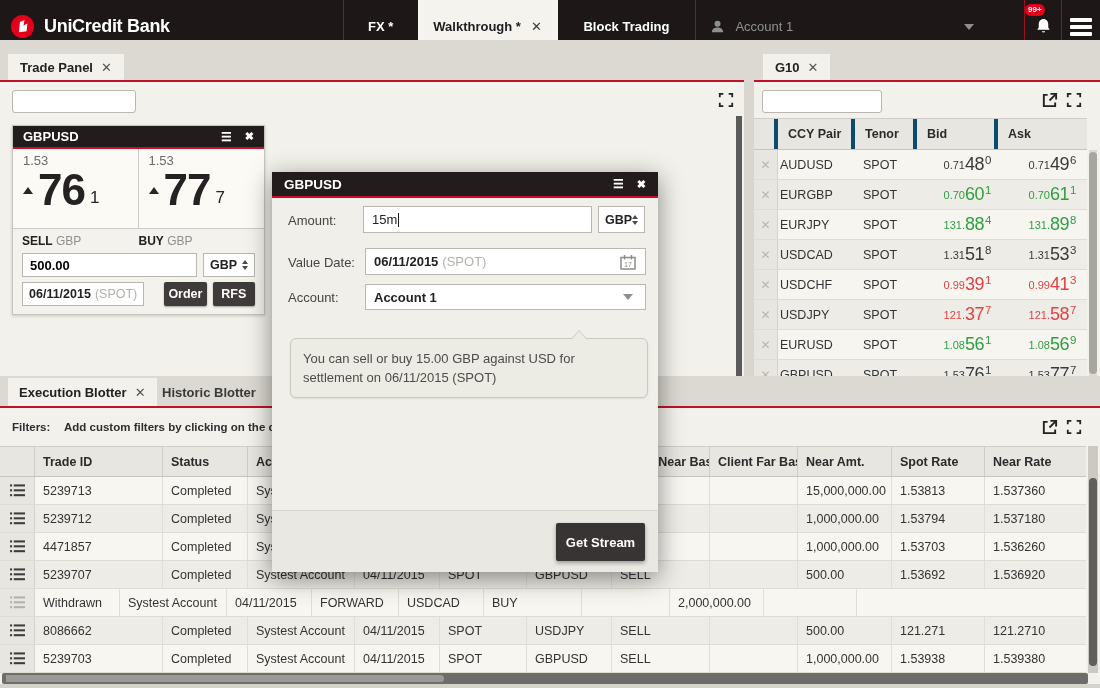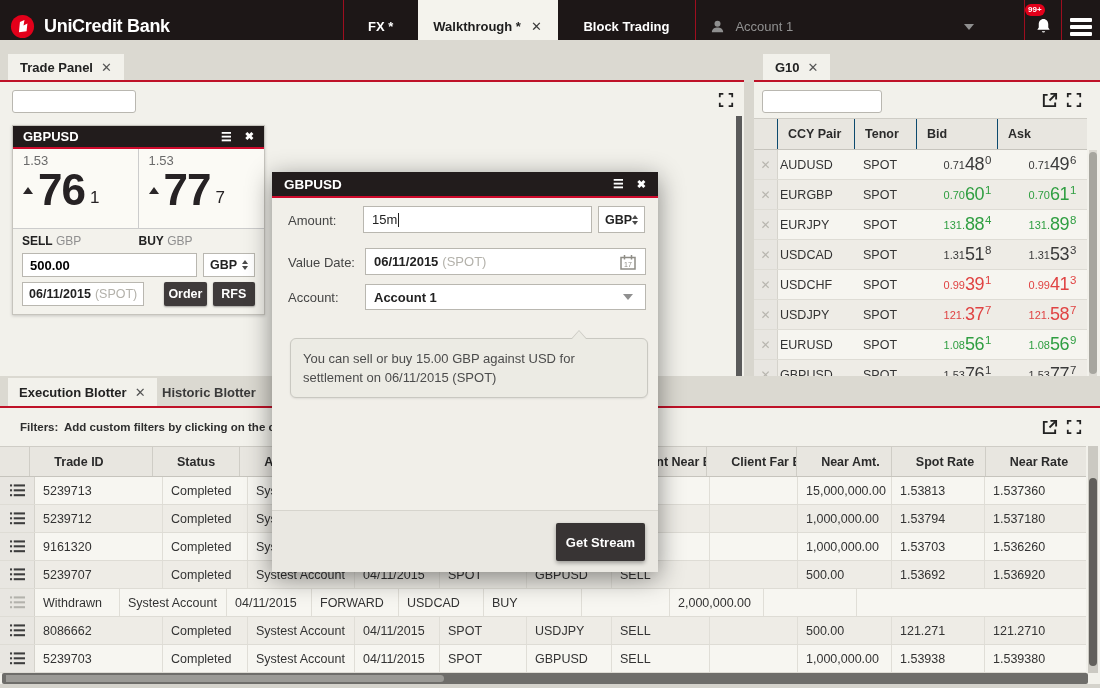--- a/index.html
+++ b/index.html
@@ -78,21 +78,21 @@
   .date-box { width:133px; font-size:12.5px; padding:0 6px; gap:4px; }
   .date-box b { color:#222; } .date-box em { font-style:normal; color:#b3b1aa; }
   .btn-dark { height:24px; background:#3f3b3b; color:#fff; font-weight:bold; font-size:12.5px; border-radius:2px;
               display:flex; align-items:center; justify-content:center; box-shadow:0 1px 2px rgba(0,0,0,.35); }
   .btn-order { width:47px;margin-left:14px; } .btn-rfs { width:47px; }
 
   
   .g10-table { position:absolute; left:0; top:36px; width:333px; }
   .g10-head { display:flex; height:32px; background:#e8e6e0; border-top:1px solid #cfcdc6; border-bottom:1px solid #c6c4bd;
               align-items:center; font-weight:bold; font-size:12.5px; color:#2b2b2b; }
-  .g10-head > div { height:100%; display:flex; align-items:center; border-right:1px solid #0c4a6e; padding-left:10px; }
+  .g10-head > div { height:100%; display:flex; align-items:center; border-right:4px solid #0c4a6e; padding-left:10px; }
   .g10-row { display:flex; height:30px; align-items:center; border-bottom:1px solid #dedcd5; font-size:12.5px; color:#333; }
   .g10-row:nth-child(odd) { background:#f6f5f0; }
   .g10-row:nth-child(even) { background:#eeece6; }
   .gc0 { width:24px; } .gc1 { width:77px; } .gc2 { width:62px; } .gc3 { width:81px; } .gc4 { width:89px; }
   .g10-close { height:100%; background:#e8e6e1; border-right:1px solid #d5d3cc; display:flex; align-items:center;
                justify-content:center; color:#b7b5ae; font-size:12px; }
   .g10-pair { padding-left:2px; } .g10-tenor { padding-left:8px; }
   .price { display:flex; align-items:center; justify-content:center; }
   .pfx { font-size:11px;padding-left:20px; } .big { font-size:18px; letter-spacing:-0.5px; } .pip { font-size:11.5px; position:relative; top:-5px; margin-left:1px; }
   .r-flat .price { color:var(--price-flat); } .r-up .price { color:var(--price-up); } .r-down .price { color:var(--price-down); }
@@ -101,27 +101,27 @@
 
   
   #blotter { position:absolute; left:0; top:376px; width:1100px; height:312px; background:#f2f1eb; }
   .b-tabs { position:absolute; top:0; left:0; right:0; height:32px; background:#dbd9d1; border-bottom:2px solid #bf1228; }
   #exec-tab { position:absolute; left:8px; bottom:0; height:28px; background:#f2f1eb; display:flex; align-items:center;
               gap:8px; padding:0 11px; font-weight:bold; font-size:13px; color:#222; }
   #exec-tab .tab-x { color:#555; font-weight:normal; }
   #hist-tab { position:absolute; left:150px; bottom:0; height:28px; display:flex; align-items:center; padding:0 12px;
               font-weight:bold; font-size:13px; color:#3a3a3a; }
   .filters-row { position:absolute; top:34px; left:0; right:0; height:36px; }
-  .filters-lbl { position:absolute; left:20px; top:11px; font-size:11.5px; font-weight:bold; color:#2e2e2e; }
+  .filters-lbl { position:absolute; left:12px; top:11px; font-size:11.5px; font-weight:bold; color:#2e2e2e; }
   .filters-hint { position:absolute; left:64px; top:11px; font-size:11.5px; font-weight:bold; color:#2e2e2e; white-space:nowrap; }
   .filters-row .corner-icons { top:9px; right:18px; }
 
   .b-table { position:absolute; top:70px; left:0; width:1086px; }
   .b-head { display:flex; height:31px; background:#e8e6e0; border-top:1px solid #cfcdc6; border-bottom:1px solid #c6c4bd;
-            align-items:center; font-weight:bold; font-size:12.5px; color:#2b2b2b;gap:16px; }
+            align-items:center; font-weight:bold; font-size:12.5px; color:#2b2b2b; }
   .b-head > div { height:100%; display:flex; align-items:center; border-right:1px solid #cfcdc6; padding-left:8px;
                   overflow:hidden; white-space:nowrap; }
   .b-row { display:flex; height:28px; border-bottom:1px solid #dedcd5; font-size:12.5px; color:#333; }
   .b-row:nth-child(odd) { background:#f7f6f1; }
   .b-row:nth-child(even) { background:#eeece6; }
   .b-row > div { height:100%; display:flex; align-items:center; padding-left:8px; border-right:1px solid #e0ded7;
                  overflow:hidden; white-space:nowrap; }
   .bc0 { width:35px; } .bc1 { width:128px; } .bc2 { width:85px; } .bc3 { width:107px; } .bc4 { width:85px; }
   .bc5 { width:87px; } .bc6 { width:85px; } .bc7 { width:98px; } .bc8 { width:88px; } .bc9 { width:94px; }
   .bc10 { width:93px; } .bc11 { width:101px; }
@@ -549,21 +549,21 @@
         <svg width="15" height="13" viewBox="0 0 16 13" fill="currentColor">
           <rect x="0" y="0" width="2.2" height="2.2"></rect>
                 <rect x="4" y="0" width="12" height="2.2"></rect>
           <rect x="0" y="5.2" width="2.2" height="2.2"></rect>
                 <rect x="4" y="5.2" width="12" height="2.2"></rect>
           <rect x="0" y="10.4" width="2.2" height="2.2"></rect>
                 <rect x="4" y="10.4" width="12" height="2.2"></rect>
         </svg>
       </span>
     </div>
-    <div class="bc1">9161320</div>
+    <div class="bc1">4471857</div>
     <div class="bc2">Completed</div>
     <div class="bc3">Systest Account</div>
     <div class="bc4"></div>
     <div class="bc5"></div>
     <div class="bc6"></div>
     <div class="bc7"></div>
     <div class="bc8"></div>
     <div class="bc9">1,000,000.00</div>
     <div class="bc10">1.53703</div>
     <div class="bc11" style="border-right:0;">1.536260</div>

